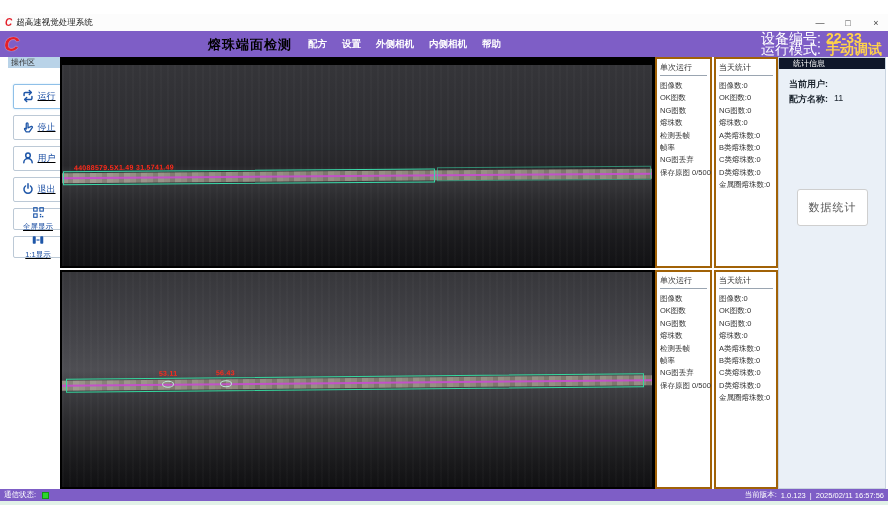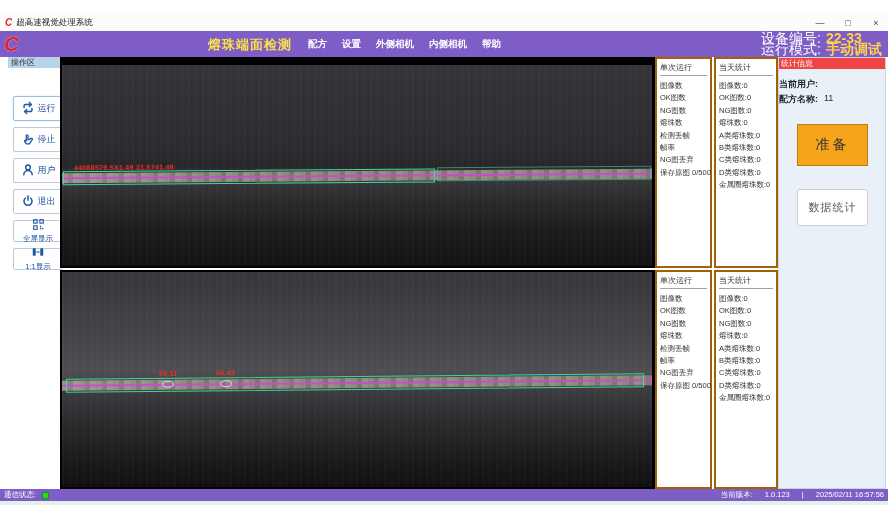--- a/index.html
+++ b/index.html
@@ -17,31 +17,31 @@
 
   
   .header { position:absolute; left:0; top:31px; width:888px; height:26px; background:#7E5EC6; }
   .logo-c { position:absolute; left:4px; top:0px; font-size:21px; font-weight:900; font-style:italic;
             color:#E3202B; text-shadow:0 0 1px #fff; line-height:26px; }
   .logo-text { position:absolute; left:23px; top:7px; font-size:11px; font-weight:900; font-style:italic;
                color:#E3202B; text-shadow:0 0 2px #fff, 0 0 2px #fff; letter-spacing:1px;margin-top:32px; }
   .app-title { position:absolute; left:58px; top:0; line-height:26px; font-size:17px; font-weight:bold;
                color:#fff; letter-spacing:1.5px; }
   .app-subtitle { position:absolute; left:208px; top:0; line-height:28px; font-size:13px; font-weight:bold;
-                  color:#fde047; letter-spacing:1px; }
+                  color:#000000; letter-spacing:1px; }
   .menu { position:absolute; left:308px; top:0; height:26px; display:flex; align-items:center; gap:15px; }
   .menu-item { font-size:9.5px; font-weight:bold; color:#fff; cursor:default; white-space:nowrap; }
   .devinfo { position:absolute; right:6px; top:2px; font-size:14px; color:#fff; text-align:left; }
   .devinfo .row { display:flex; gap:5px; line-height:11px; }
   .devinfo .val { color:#FFD24A; font-weight:bold; }
 
   
   .sidebar { position:absolute; left:8px; top:57px; width:60px; height:432px; background:#fff; }
   .sidebar-head { height:11px; background:#B9D3E8; font-size:8px; color:#333; line-height:11px; padding-left:3px; }
-  .side-btns { padding-top:28px; }
+  .side-btns { padding-top:16px;text-decoration:underline; }
   .side-btn { width:50px; height:25px; margin:0 auto 6px auto; background:#fff; border:1px solid #bcc9d6;
               border-radius:2px; display:flex; align-items:center; justify-content:center; gap:3px;
               font-size:9px; color:#1C4FA3; cursor:default; }
   .side-btn.active { border-color:#8FC0E8; box-shadow:0 0 2px #bfe0f5; }
   .side-btn.small { height:22px; font-size:7.5px; gap:2px;flex-direction:column; }
   .side-btn svg { flex:0 0 auto; }
 
   
   .camera { position:absolute; background:#000; overflow:hidden; }
   .camera.cam1 { left:60px; top:57px; width:595px; height:211px; }
@@ -73,36 +73,36 @@
   .stats.s1 { top:57px; height:211px; }
   .stats.s2 { top:270px; height:219px; }
   .stat-box { position:absolute; top:0; bottom:0; background:#fff; border:2px solid #a16207; padding:3px 3px; }
   .stat-box.b1 { left:0; width:57px; }
   .stat-box.b2 { left:59px; width:64px; }
   .stat-title { font-size:8px; color:#333; border-bottom:1px solid #9aa5b1; padding-bottom:2px; margin-bottom:4px; white-space:nowrap; }
   .stat-row { font-size:7.5px; color:#333; line-height:12.4px; white-space:nowrap; }
 
   
   .info { position:absolute; left:778px; top:57px; width:108px; height:432px; background:#EAF0F7; border:1px solid #C9D4E0; }
-  .info-head { height:11px; background:#ef4444; color:#fff; font-size:8px; line-height:11px; padding-left:2px; }
-  .info-line { position:absolute; left:0; font-size:9px; font-weight:bold; color:#1d2630; display:flex; gap:6px; }
+  .info-head { height:11px; background:#0f172a; color:#fff; font-size:8px; line-height:11px; padding-left:14px; }
+  .info-line { position:absolute; left:10px; font-size:9px; font-weight:bold; color:#1d2630; display:flex; gap:6px; }
   .info-line .v { font-weight:normal; }
   .btn-prepare { position:absolute; left:18px; top:66px; width:71px; height:42px; background:#F6A41C;
                  border:1px solid #BD7F10; font-size:14px; color:#333; letter-spacing:3px;
                  display:flex; align-items:center; justify-content:center; cursor:default; font-family:"Liberation Serif","DejaVu Serif",serif; }
   .btn-stats { position:absolute; left:18px; top:131px; width:71px; height:37px; background:#fff;
                border:1px solid #cfcfcf; border-radius:3px; font-size:11px; color:#555; letter-spacing:1px;
                display:flex; align-items:center; justify-content:center; cursor:default; font-family:"Liberation Serif","DejaVu Serif",serif; }
 
   
   .statusbar { position:absolute; left:0; top:489px; width:888px; height:12px; background:#7E5EC6;
                display:flex; align-items:center; font-size:7.5px; color:#fff; }
   .comm-label { margin-left:4px; }
   .comm-dot { width:7px; height:7px; background:#2BD62B; border:1px solid #149414; margin-left:6px; }
-  .sb-right { position:absolute; right:4px; display:flex; gap:12px; align-items:flex-start; }
+  .sb-right { position:absolute; right:4px; display:flex; gap:4px; align-items:flex-end; }
   .pale-strip { position:absolute; left:0; top:501px; width:888px; height:4px; background:#E2F2E8; }
 </style>
 </head>
 <body>
 
 <div class="screen">
 
   <div class="titlebar">
     <span class="app-ico">C</span>
     <span class="win-title">超高速视觉处理系统</span>
@@ -287,21 +287,20 @@
 
   <div class="info">
     <div class="info-head">统计信息</div>
     <div class="info-line" style="top:20px;">
       <span>当前用户:</span>
     </div>
     <div class="info-line" style="top:35px;">
       <span>配方名称:</span>
       <span class="v">11</span>
     </div>
-    <div class="btn-prepare">准备</div>
     <div class="btn-stats">数据统计</div>
   </div>
 
   <div class="statusbar">
     <span class="comm-label">通信状态:</span>
     <span class="comm-dot"></span>
     <div class="sb-right">
       <span>当前版本:</span>
       <span>1.0.123</span>
       <span>|</span>

